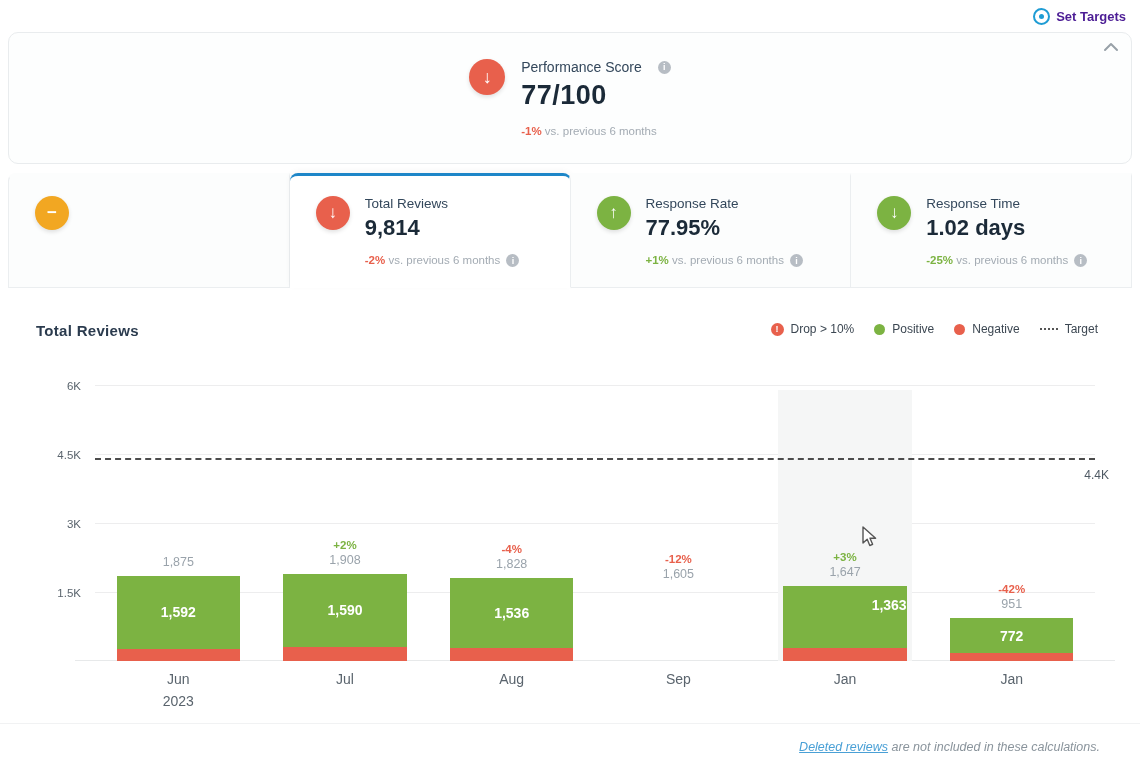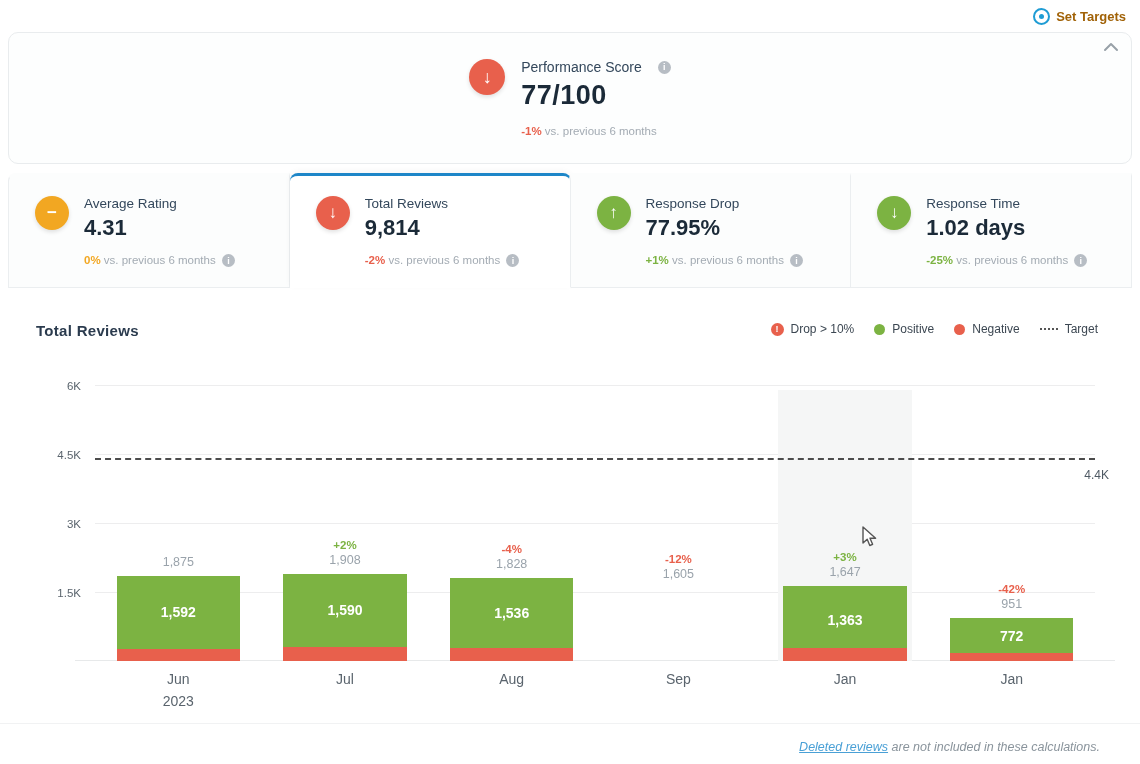--- a/index.html
+++ b/index.html
@@ -1,21 +1,21 @@
 <!DOCTYPE html>
 <html><head>
 <meta charset="utf-8">
 <style>
   html,body{margin:0;padding:0;background:#fff;}
   .page{position:relative;width:1140px;height:764px;background:#fff;overflow:hidden;
         font-family:"Liberation Sans",sans-serif;color:#2b3b4e;}
 
   
   .topbar{height:24px;display:flex;justify-content:flex-end;align-items:center;padding:4px 14px 0 0;}
-  .set-targets{display:inline-flex;align-items:center;gap:6px;color:#a16207;font-size:13px;
+  .set-targets{display:inline-flex;align-items:center;gap:6px;color:#4c1d95;font-size:13px;
                font-weight:bold;text-decoration:none;cursor:pointer;}
   .target-icon{width:13px;height:13px;border:2px solid #1e9cd4;border-radius:50%;
                display:inline-flex;align-items:center;justify-content:center;}
   .target-icon::after{content:"";width:5px;height:5px;border-radius:50%;background:#1e9cd4;}
 
   
   .score-panel{position:relative;margin:4px 8px 0;height:130px;background:#fdfefe;
                border:1px solid #e9ecee;border-radius:10px;display:flex;align-items:center;justify-content:center;}
   .collapse-btn{position:absolute;top:6px;right:10px;background:none;border:none;cursor:pointer;padding:2px;}
   .score-main{display:flex;gap:16px;align-items:flex-start;}
@@ -108,46 +108,37 @@
           <span class="chg" id="perf-chg" style="color: rgb(232, 96, 76);">-1%</span>
           <span>vs. previous 6 months</span>
         </div>
       </div>
     </div>
   </section>
 
   <section class="tabs">
     <div class="tab">
       <span class="circle" style="background: rgb(242, 167, 34);">−</span>
-      <div>
-        <div class="tab-label">Average Rating</div>
-        <div class="tab-value">4.31</div>
-        <div class="chg-line">
-          <span class="chg" style="color: rgb(242, 167, 34);">0%</span>
-          <span>vs. previous 6 months</span>
-          <span class="info">i</span>
-        </div>
-      </div>
     </div>
     <div class="tab active">
       <span class="circle" style="background: rgb(232, 96, 76);">↓</span>
       <div>
         <div class="tab-label">Total Reviews</div>
         <div class="tab-value">9,814</div>
         <div class="chg-line">
           <span class="chg" style="color: rgb(232, 96, 76);">-2%</span>
           <span>vs. previous 6 months</span>
           <span class="info">i</span>
         </div>
       </div>
     </div>
     <div class="tab">
       <span class="circle" style="background: rgb(124, 179, 66);">↑</span>
       <div>
-        <div class="tab-label">Response Drop</div>
+        <div class="tab-label">Response Rate</div>
         <div class="tab-value">77.95%</div>
         <div class="chg-line">
           <span class="chg" style="color: rgb(124, 179, 66);">+1%</span>
           <span>vs. previous 6 months</span>
           <span class="info">i</span>
         </div>
       </div>
     </div>
     <div class="tab">
       <span class="circle" style="background: rgb(124, 179, 66);">↓</span>
@@ -225,21 +216,21 @@
           </div>
           <div class="slot">
             <div class="total-label" style="bottom: 80.5625px;">1,605</div>
             <div class="change-label" style="bottom: 96.5625px; color: rgb(232, 96, 76);">-12%</div>
           </div>
           <div class="slot">
             <div class="band" style="height: 271px;"></div>
             <div class="bar" style="height: 75.4875px;">
               <div class="seg" style="bottom: 0px; height: 13.0167px; background: rgb(232, 96, 76);"></div>
               <div class="seg" style="bottom: 13.0167px; height: 62.4708px; background: rgb(124, 179, 66);"></div>
-              <div class="bar-label" style="bottom: 33px;">1,363</div>
+              <div class="bar-label" style="bottom: 48px; text-align: right;">1,363</div>
             </div>
             <div class="total-label" style="bottom: 82.4875px;">1,647</div>
             <div class="change-label" style="bottom: 98.4875px; color: rgb(124, 179, 66);">+3%</div>
           </div>
           <div class="slot">
             <div class="bar" style="height: 43.5875px;">
               <div class="seg" style="bottom: 0px; height: 8.20417px; background: rgb(232, 96, 76);"></div>
               <div class="seg" style="bottom: 8.20417px; height: 35.3833px; background: rgb(124, 179, 66);"></div>
               <div class="bar-label" style="bottom: 17.8958px;">772</div>
             </div>

